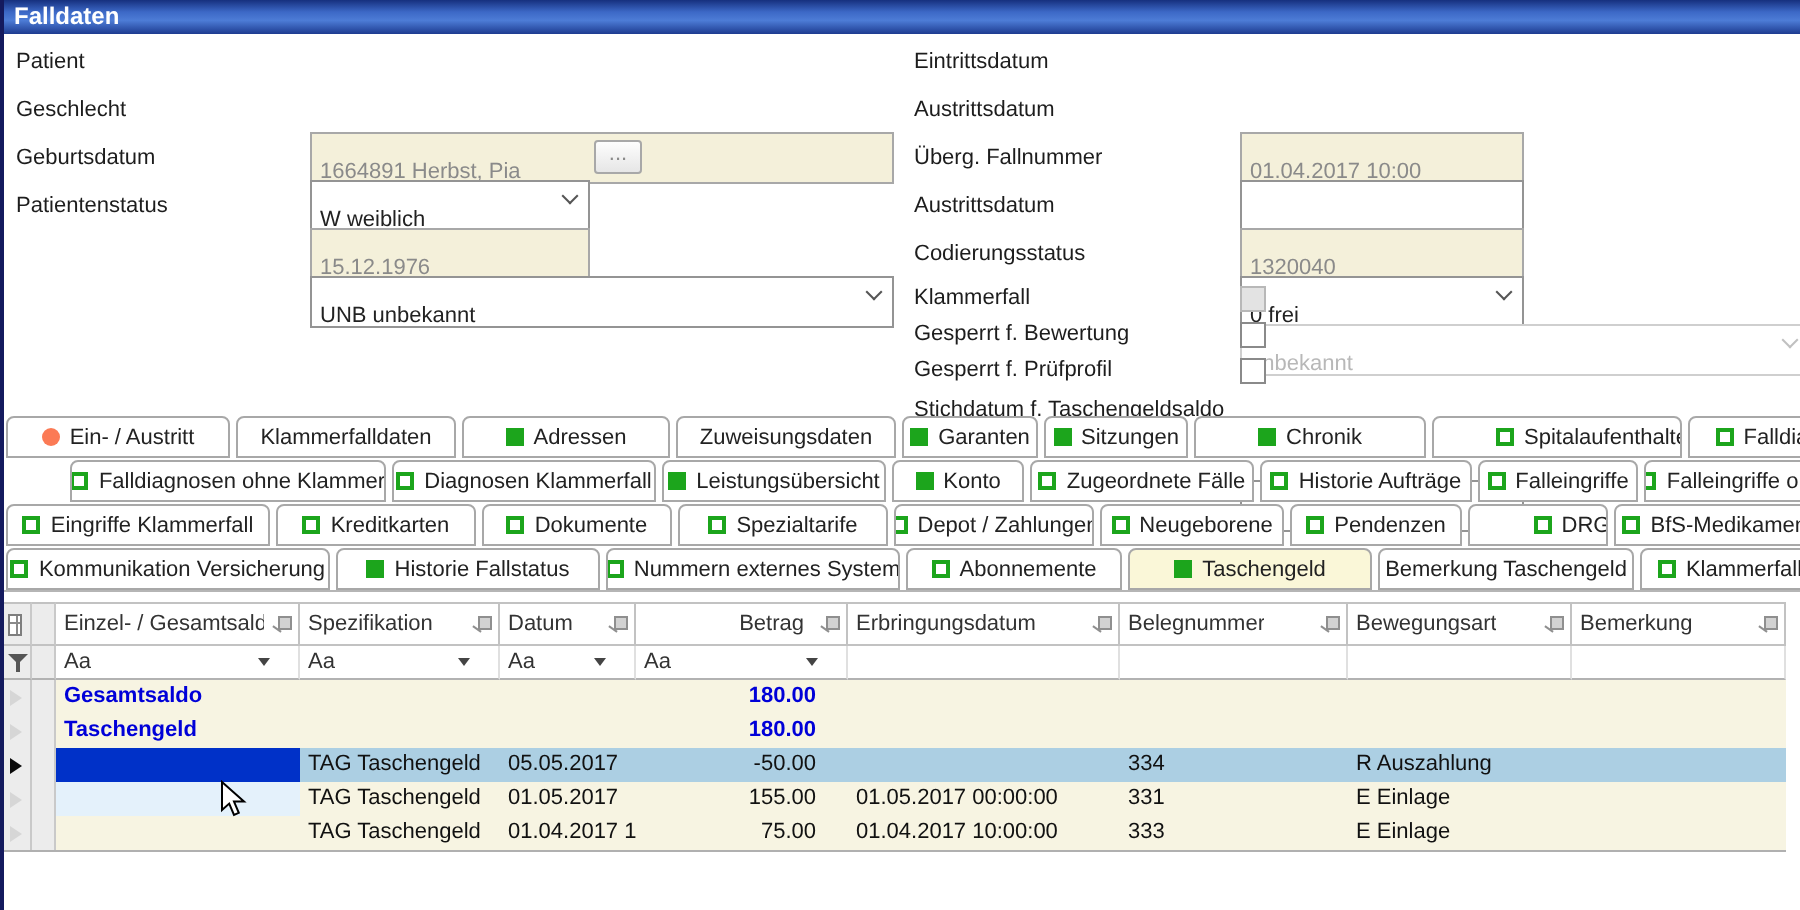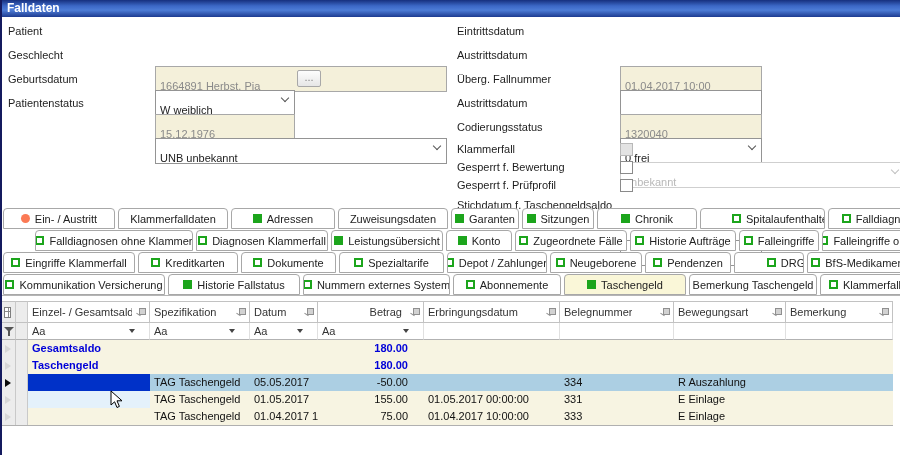--- a/index.html
+++ b/index.html
@@ -151,21 +151,21 @@
         <span class="tlb">Zuweisungsdaten</span>
       </div>
       <div class="tab" style="width: 68px;">
         <span class="ic-filled"></span>
         <span class="tlb">Garanten</span>
       </div>
       <div class="tab" style="width: 72px;">
         <span class="ic-filled"></span>
         <span class="tlb">Sitzungen</span>
       </div>
-      <div class="tab" style="width: 100px;">
+      <div class="tab" style="width: 116px;">
         <span class="ic-filled"></span>
         <span class="tlb">Chronik</span>
       </div>
       <div class="tab" style="width: 125px; padding-left: 39px;">
         <span class="ic-outline"></span>
         <span class="tlb">Spitalaufenthalte</span>
       </div>
       <div class="tab" style="width: 110px;">
         <span class="ic-outline"></span>
         <span class="tlb">Falldiagnosen</span>

